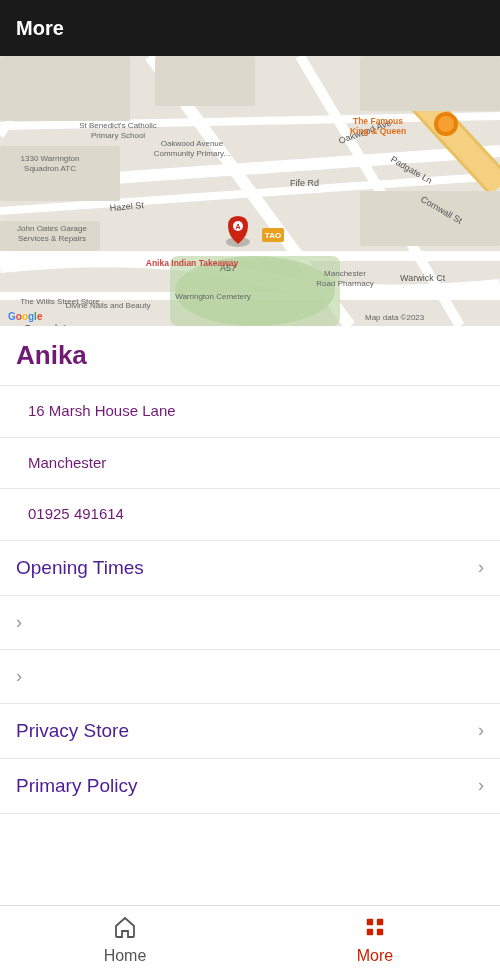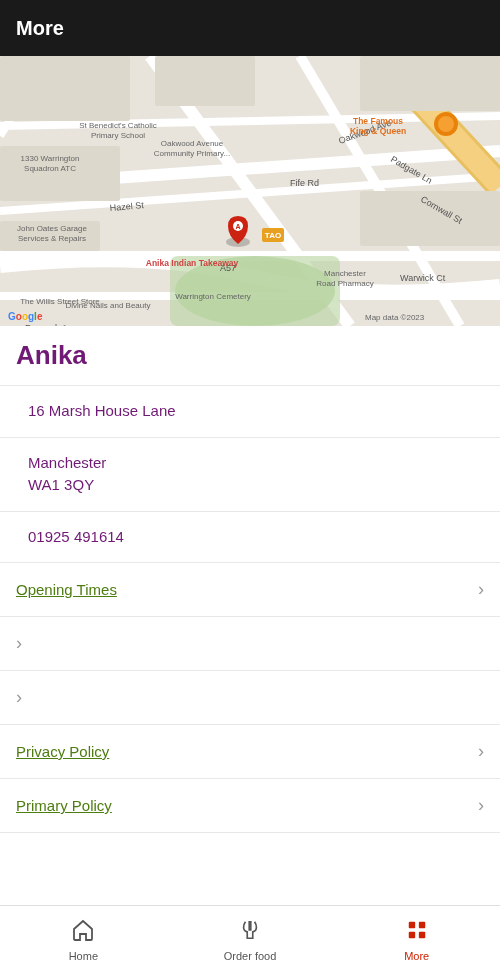--- a/index.html
+++ b/index.html
@@ -53,23 +53,22 @@
 
     .menu-row {
       display: flex;
       align-items: center;
       justify-content: space-between;
       padding: 16px 16px;
       border-bottom: 1px solid #e8e8e8;
       cursor: pointer;
     }
     .menu-row-label {
-      font-size: 15px;
-      color: #4d7c0f;
-      text-decoration: underline;
+      font-size: 19px;
+      color: #4c1d95;
     }
     .chevron {
       color: #999;
       font-size: 18px;
     }
 
     
     .bottom-nav {
       position: absolute;
       bottom: 0;
@@ -88,21 +87,21 @@
       align-items: center;
       justify-content: center;
       cursor: pointer;
       gap: 3px;
     }
     .nav-item .nav-icon {
       font-size: 22px;
       color: #555;
     }
     .nav-item .nav-label {
-      font-size: 11px;
+      font-size: 16px;
       color: #555;
     }
     .nav-item.active .nav-icon,
     .nav-item.active .nav-label {
       color: #cc2200;
     }
   </style>
 </head>
 <body>
 
@@ -197,67 +196,57 @@
   </svg>
 </div>
 
 <div class="restaurant-name">Anika</div>
 
 <div class="info-row">
   <div>16 Marsh House Lane</div>
 </div>
 <div class="info-row">
   <div>Manchester</div>
-  <div>WA1 3QY</div>
 </div>
 
 <div class="info-row">
   <span>01925 491614</span>
 </div>
 
 <div class="menu-row">
   <span class="menu-row-label">Opening Times</span>
   <span class="chevron">›</span>
 </div>
 
 <div class="menu-row">
   <span class="chevron">›</span>
 </div>
 
 <div class="menu-row">
   <span class="chevron">›</span>
 </div>
 
 <div class="menu-row">
-  <span class="menu-row-label">Privacy Policy</span>
+  <span class="menu-row-label">Privacy Store</span>
   <span class="chevron">›</span>
 </div>
 
 <div class="menu-row">
   <span class="menu-row-label">Primary Policy</span>
   <span class="chevron">›</span>
 </div>
 
 <div class="bottom-nav">
   <div class="nav-item">
     <span class="nav-icon">
       <svg width="24" height="22" viewBox="0 0 24 22" fill="none" xmlns="http://www.w3.org/2000/svg">
         <path d="M3 10L12 2L21 10V20C21 20.55 20.55 21 20 21H15V15H9V21H4C3.45 21 3 20.55 3 20V10Z" stroke="#555" stroke-width="1.8" fill="none"></path>
       </svg>
     </span>
     <span class="nav-label">Home</span>
-  </div>
-  <div class="nav-item">
-    <span class="nav-icon">
-      <svg width="24" height="22" viewBox="0 0 24 24" fill="none" xmlns="http://www.w3.org/2000/svg">
-        <path d="M11 3H13V12H11V3Z" stroke="#555" stroke-width="1.5" fill="#555"></path>
-        <path d="M7 3C7 3 5 6 5 9C5 11.5 6.5 13.5 9 14V21H15V14C17.5 13.5 19 11.5 19 9C19 6 17 3 17 3" stroke="#555" stroke-width="1.8" fill="none"></path>
-      </svg>
-    </span>
-    <span class="nav-label">Order food</span>
   </div>
   <div class="nav-item active">
     <span class="nav-icon">
       <svg width="24" height="22" viewBox="0 0 24 24" fill="none" xmlns="http://www.w3.org/2000/svg">
         <rect x="3" y="3" width="7" height="7" rx="1" fill="#cc2200"></rect>
         <rect x="14" y="3" width="7" height="7" rx="1" fill="#cc2200"></rect>
         <rect x="3" y="14" width="7" height="7" rx="1" fill="#cc2200"></rect>
         <rect x="14" y="14" width="7" height="7" rx="1" fill="#cc2200"></rect>
       </svg>
     </span>

